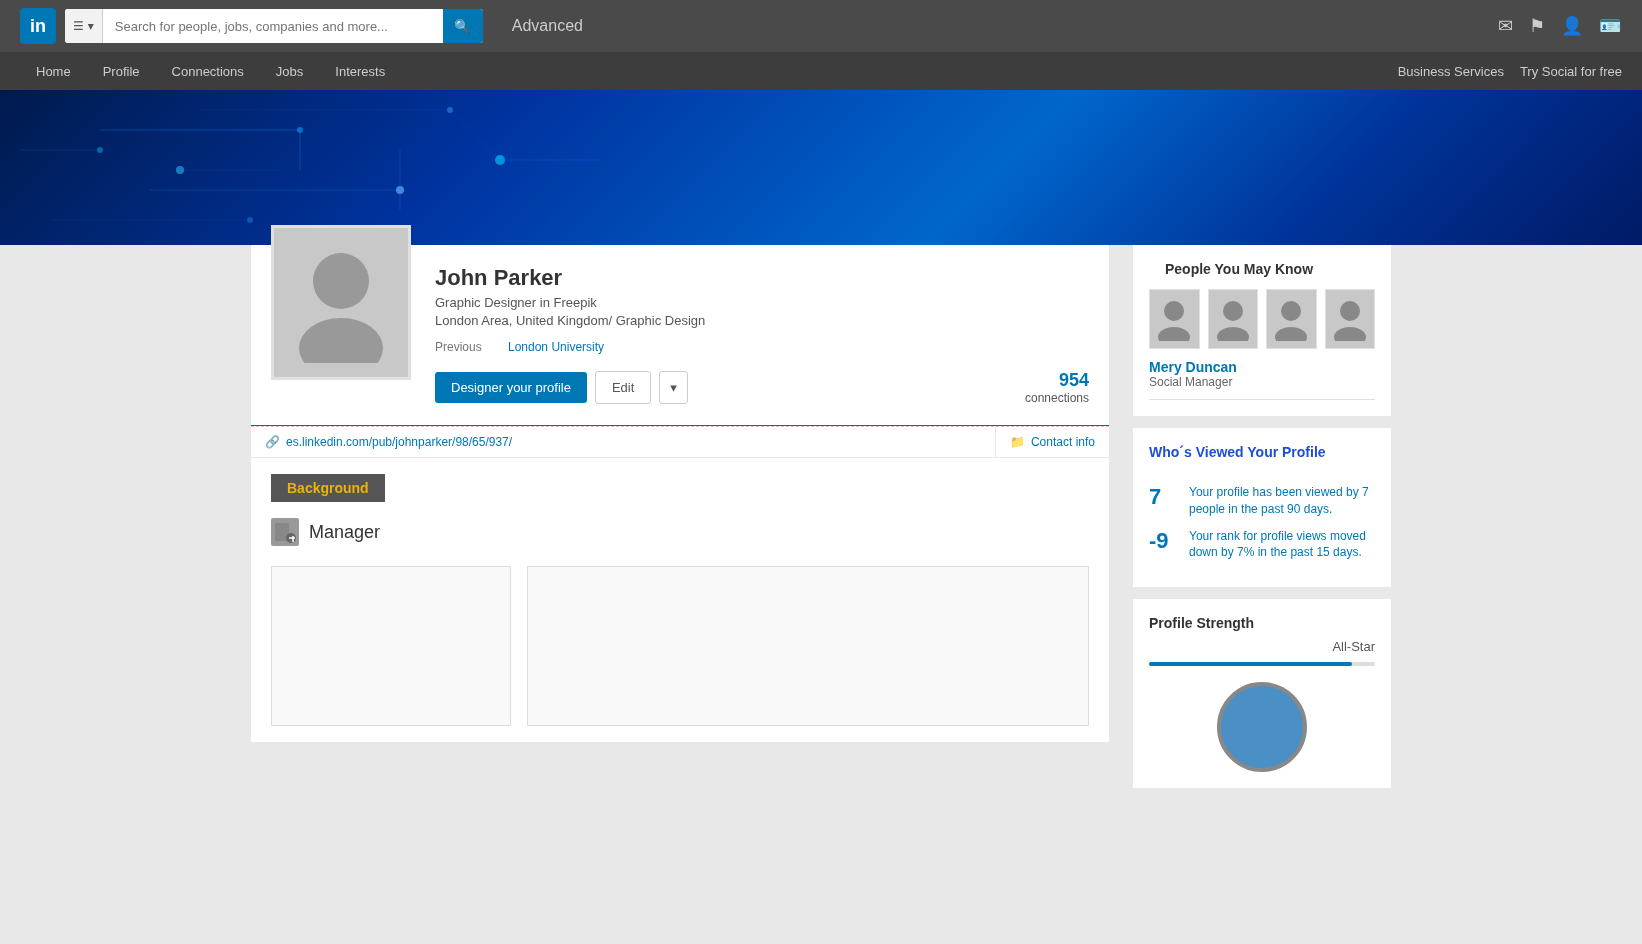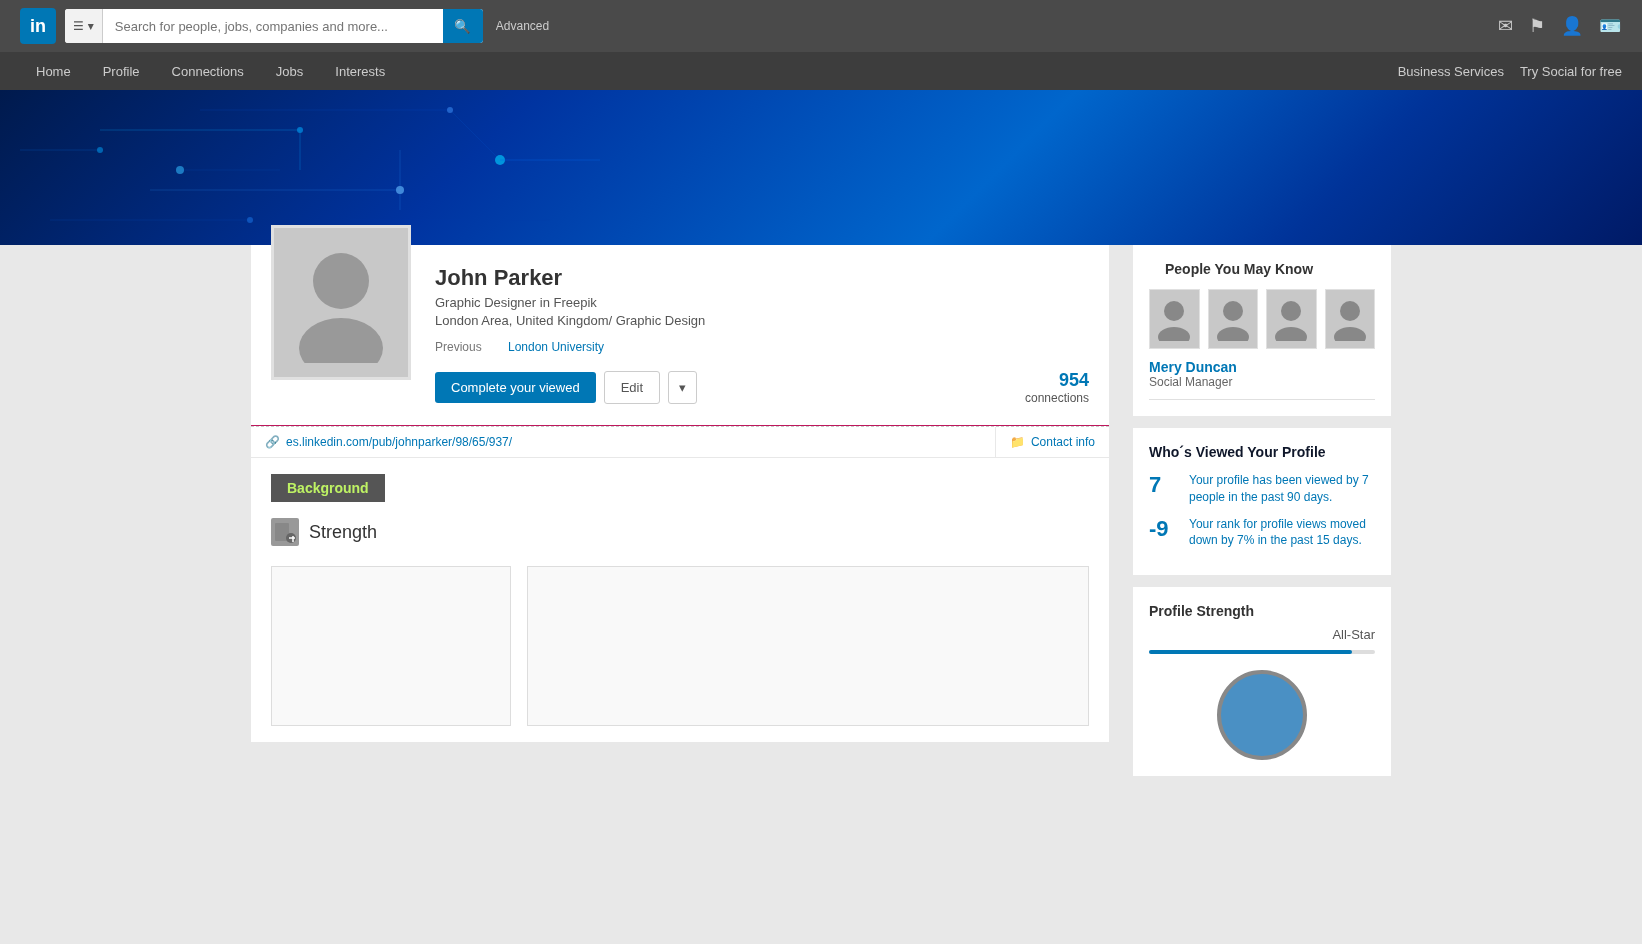--- a/index.html
+++ b/index.html
@@ -63,23 +63,23 @@
       height: 34px;
       width: 40px;
       cursor: pointer;
       display: flex;
       align-items: center;
       justify-content: center;
       color: white;
     }
     .advanced-link {
       color: #ccc;
-      font-size: 12px;
+      font-size: 16px;
       text-decoration: none;
-      margin-left: 4px;
+      margin-left: 20px;
     }
     .top-bar-right {
       display: flex;
       align-items: center;
       gap: 16px;
     }
     .top-icon {
       color: #ccc;
       font-size: 18px;
       cursor: pointer;
@@ -257,21 +257,21 @@
       cursor: pointer;
       border-left: 1px solid #e8e8e8;
     }
 
     
     .background-section {
       padding: 16px 20px;
     }
     .background-header {
       background: #555;
-      color: #bef264;
+      color: #eab308;
       display: inline-block;
       padding: 6px 16px;
       font-size: 14px;
       font-weight: bold;
       margin-bottom: 16px;
     }
     .summary-title {
       display: flex;
       align-items: center;
       gap: 10px;
@@ -356,22 +356,22 @@
     .pymk-divider {
       border: none;
       border-top: 1px solid #e0e0e0;
       margin-top: 10px;
     }
 
     
     .section-title {
       font-size: 14px;
       font-weight: bold;
-      color: #0f172a;
-      margin-bottom: 12px;
+      color: #1d4ed8;
+      margin-bottom: 24px;
     }
     .viewed-stat {
       display: flex;
       align-items: flex-start;
       gap: 10px;
       margin-bottom: 10px;
     }
     .stat-number {
       font-size: 22px;
       font-weight: bold;
@@ -526,21 +526,21 @@
               <div class="profile-location">London Area, United Kingdom/ Graphic Design</div>
 
               <div class="profile-details">
                 <div class="profile-detail-row">
                   <span class="detail-label">Previous</span>
                   <span class="detail-value">London University</span>
                 </div>
               </div>
 
               <div class="profile-actions">
-                <button class="btn-complete">Complete your viewed</button>
+                <button class="btn-complete">Designer your profile</button>
                 <button class="btn-edit">Edit</button>
                 <button class="btn-dropdown">
                   <span>▾</span>
                 </button>
                 <div class="connections-count">
                   <span class="connections-number">954</span>
                   <span>connections</span>
                 </div>
               </div>
             </div>
@@ -562,21 +562,21 @@
             
             <div class="summary-title">
               <div class="summary-icon">
                 <svg width="24" height="24" viewBox="0 0 24 24" xmlns="http://www.w3.org/2000/svg">
                   <rect x="2" y="3" width="14" height="18" rx="1" fill="#888"></rect>
                   <circle cx="18" cy="18" r="5" fill="#666"></circle>
                   <line x1="16" y1="18" x2="22" y2="18" stroke="white" stroke-width="1.5"></line>
                   <line x1="20" y1="16" x2="20" y2="22" stroke="white" stroke-width="1.5"></line>
                 </svg>
               </div>
-              <span>Strength</span>
+              <span>Manager</span>
             </div>
             
             
             <div class="media-row">
               <div class="media-placeholder media-placeholder-1"></div>
               <div class="media-placeholder media-placeholder-2"></div>
             </div>
           </div>
         </div>
 

